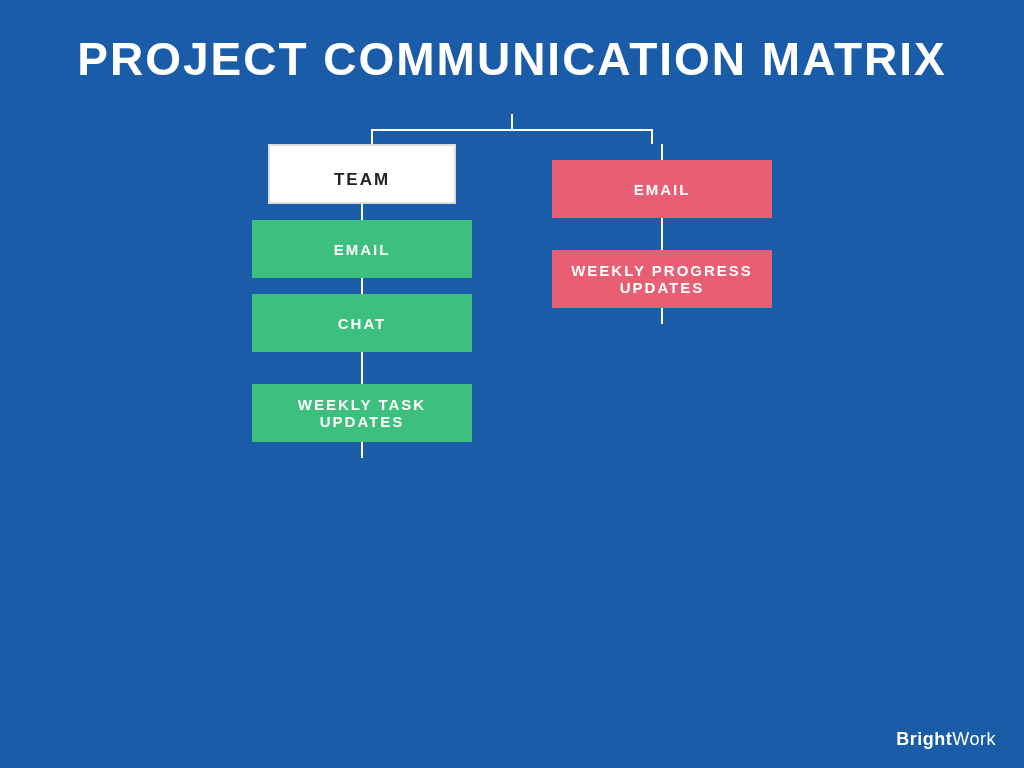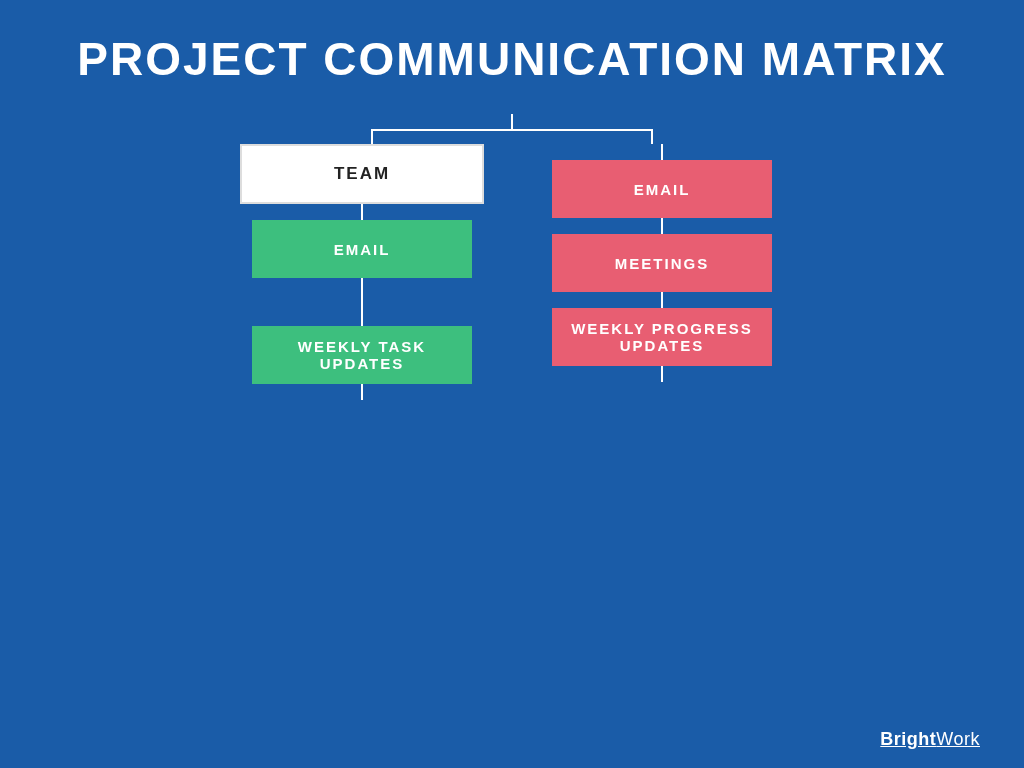--- a/index.html
+++ b/index.html
@@ -97,26 +97,26 @@
 
     
     .connector {
       width: 2px;
       height: 16px;
       background: white;
     }
 
     
     .box-white {
-      width: 244px;
+      width: 188px;
       min-height: 60px;
       background: #ffffff;
       border: 2px solid #dddddd;
       display: flex;
-      align-items: center;
+      align-items: flex-end;
       justify-content: center;
       text-align: center;
       padding: 12px 16px;
     }
 
     .box-white .box-label {
       font-size: 17px;
       font-weight: 900;
       letter-spacing: 2px;
       color: #222222;
@@ -159,26 +159,25 @@
       font-size: 15px;
       font-weight: 900;
       letter-spacing: 2px;
       color: #ffffff;
       text-transform: uppercase;
     }
 
     .branding {
       position: absolute;
       bottom: 18px;
-      right: 44px;
+      right: 28px;
       color: #ffffff;
       font-size: 18px;
       font-weight: 700;
       letter-spacing: 0.5px;
-      text-decoration: underline;
     }
 
     .branding span.bright {
       font-weight: 900;
     }
     .branding span.work {
       font-weight: 400;
     }
   </style>
 </head>
@@ -197,37 +196,37 @@
 
     <div class="column">
       <div class="box-white">
         <span class="box-label">TEAM</span>
       </div>
       <div class="connector"></div>
       <div class="box-green">
         <span class="box-label">EMAIL</span>
       </div>
       <div class="connector"></div>
+      <div class="box-green">
+        <span class="box-label">CHAT</span>
+      </div>
       <div class="connector"></div>
       <div class="connector"></div>
       <div class="box-green">
         <span class="box-label">WEEKLY TASK<br>UPDATES</span>
       </div>
       <div class="connector"></div>
     </div>
 
     <div class="column">
       <div class="connector"></div>
       <div class="box-pink">
         <span class="box-label">EMAIL</span>
       </div>
       <div class="connector"></div>
-      <div class="box-pink">
-        <span class="box-label">MEETINGS</span>
-      </div>
       <div class="connector"></div>
       <div class="box-pink">
         <span class="box-label">WEEKLY PROGRESS<br>UPDATES</span>
       </div>
       <div class="connector"></div>
     </div>
 
   </div>
 </div>
 

